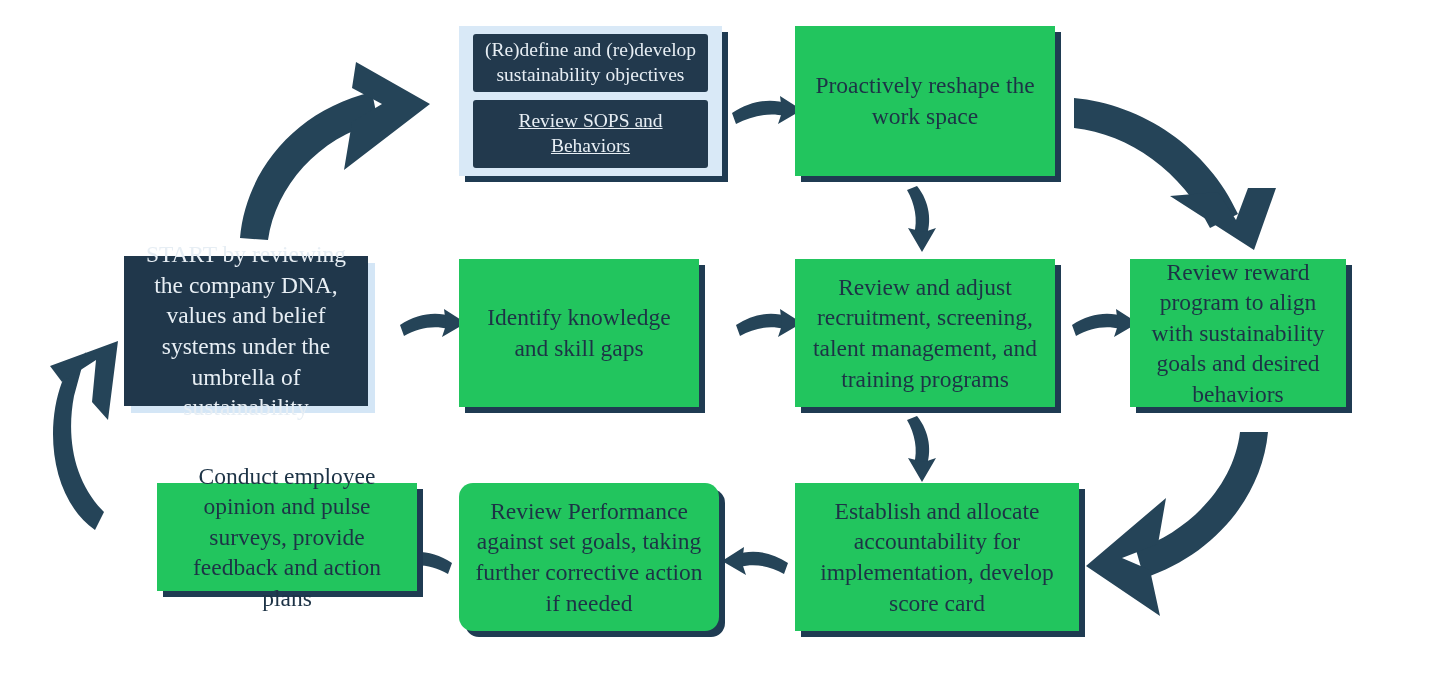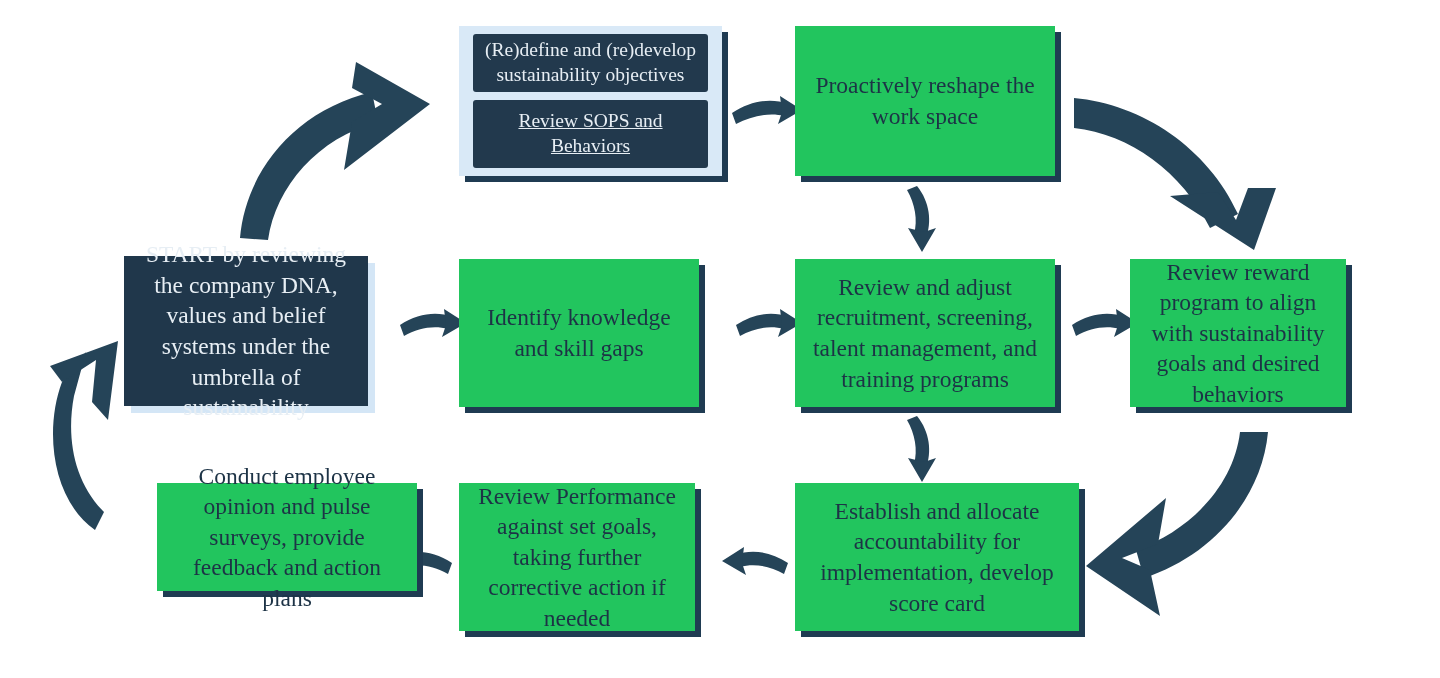--- a/index.html
+++ b/index.html
@@ -192,21 +192,21 @@
   </div>
 
   <div class="node node-light" style="left:1130px; top:259px; width:216px; height:148px;">
     <span class="txt">Review reward program to align with sustainability goals and desired behaviors</span>
   </div>
 
   <div class="node node-light" style="left:124px; top:483px; width:260px; height:108px;margin-left:33px;">
     <span class="txt">Conduct employee opinion and pulse surveys, provide feedback and action plans</span>
   </div>
 
-  <div class="node node-light" style="left:459px; top:483px; width:236px; height:148px;">
+  <div class="node node-light" style="left:459px; top:483px; width:260px; height:148px;border-radius:14px;">
     <span class="txt">Review Performance against set goals, taking further corrective action if needed</span>
   </div>
 
   <div class="node node-light" style="left:795px; top:483px; width:284px; height:148px;">
     <span class="txt">Establish and allocate accountability for implementation, develop score card</span>
   </div>
 
 </div>
 
 </body></html>

